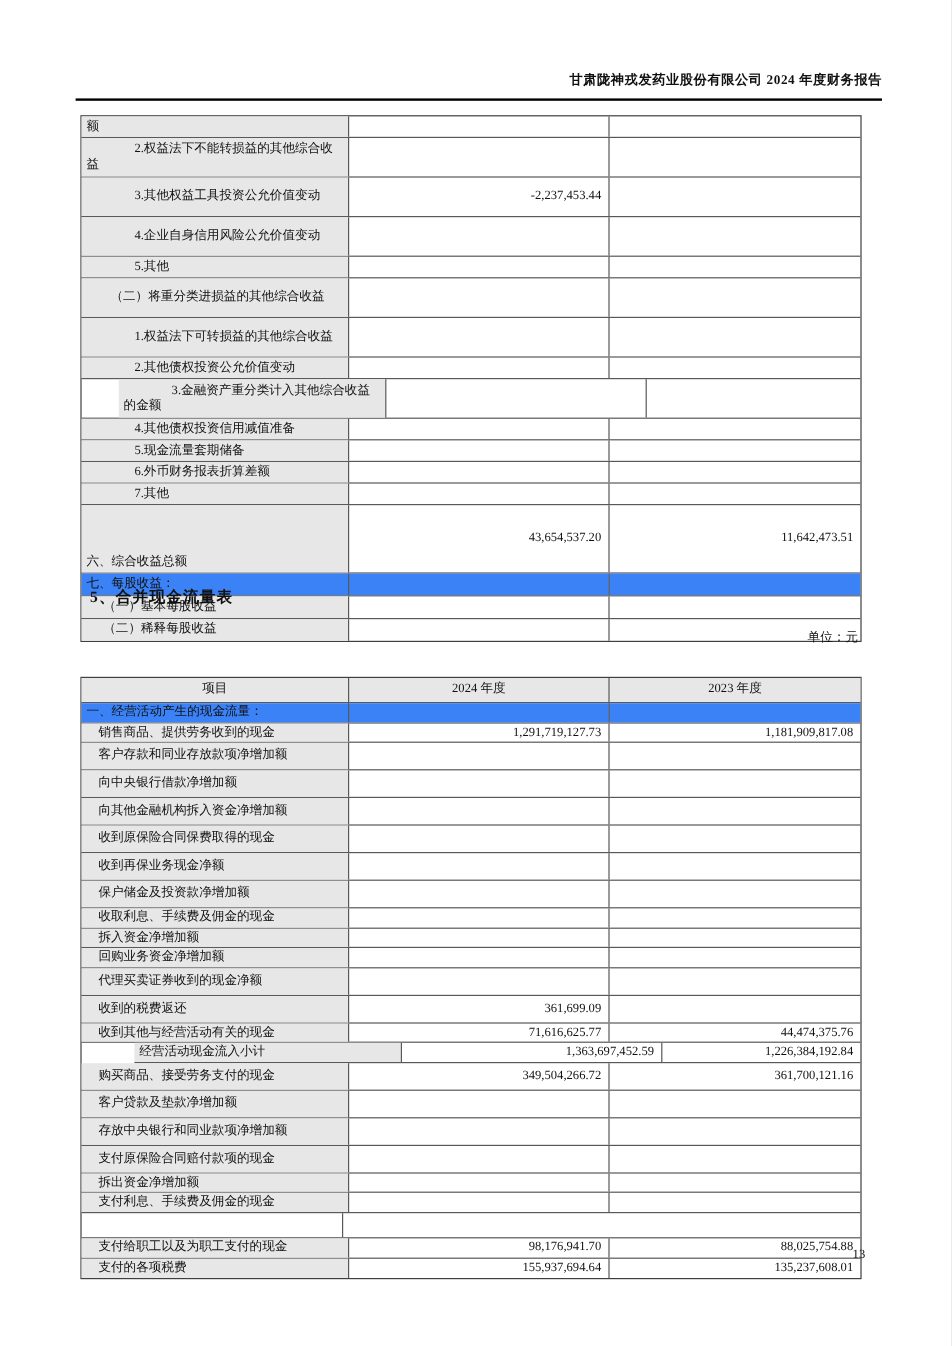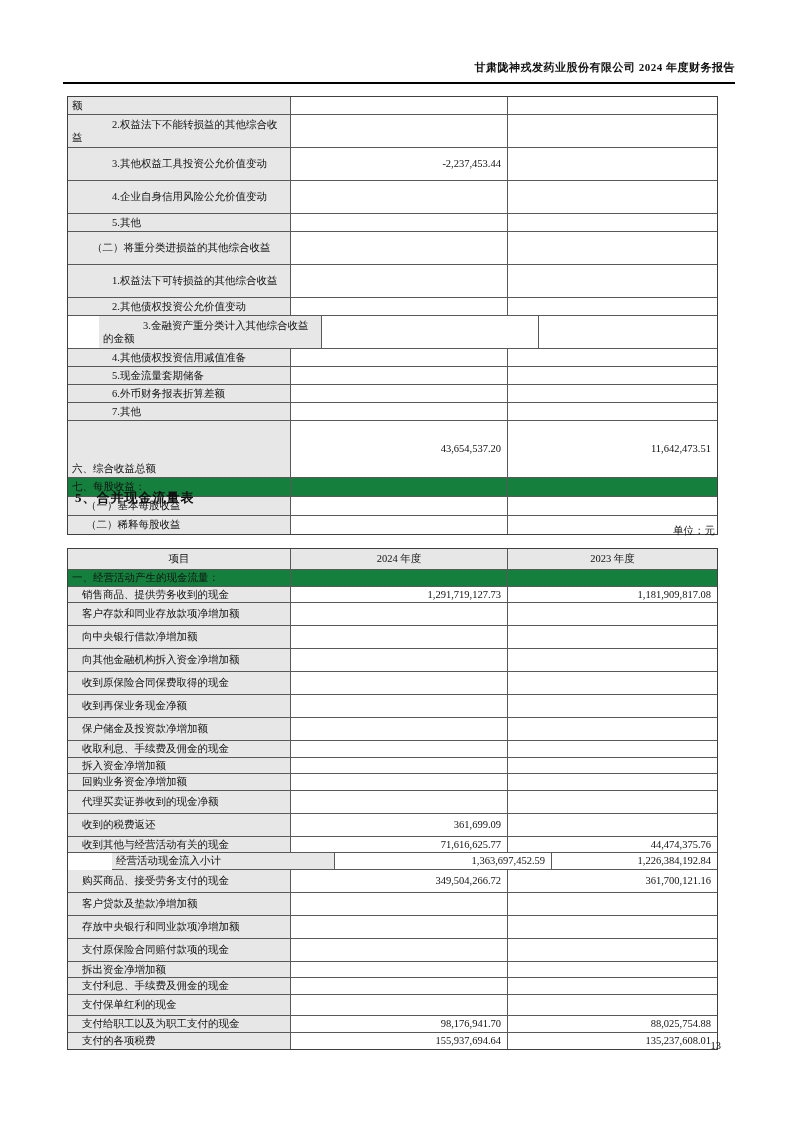--- a/index.html
+++ b/index.html
@@ -22,34 +22,34 @@
     line-height:14px;
   }
   
   .tbl{
     position:absolute;left:67px;width:651px;
     border:1.5px solid #3f3f3f;
     box-sizing:border-box;
     font-size:10.5px;line-height:13.5px;
   }
   .tbl1{top:96px;}
-  .tbl2{top:548px;}
+  .tbl2{top:564px;}
   .tr{display:flex;border-bottom:1px solid #595959;}
   .tr:last-child{border-bottom:none;}
   .td{
     box-sizing:border-box;
     display:flex;align-items:center;
     overflow:hidden;
   }
   .td + .td{border-left:1px solid #595959;}
   .c0{width:222px;}
   .c1{width:217px;}
   .c2{width:212px;flex:1;}
   .label-cell{background:#e7e7e7;}
-  .gray-all .td{background:#15803d;}
+  .gray-all .td{background:#3b82f6;}
   .label-cell span{display:block;width:100%;padding:1px 3px 1px 4px;}
   .num-cell{justify-content:flex-end;}
   .num-cell span{padding:1px 6px 1px 2px;}
   .header-row .td{background:#e7e7e7;justify-content:center;}
   .header-row span{padding:2px;}
   
   .section-title{
     position:absolute;left:75px;top:489px;
     font-size:13px;font-weight:bold;letter-spacing:1px;
   }
@@ -500,23 +500,20 @@
           <span style="text-indent: 10px;">支付利息、手续费及佣金的现金</span>
         </div>
         <div class="td c1 num-cell">
           <span></span>
         </div>
         <div class="td c2 num-cell">
           <span></span>
         </div>
       </div>
       <div class="tr" style="min-height: 20px;">
-        <div class="td c0 label-cell">
-          <span style="text-indent: 10px;">支付保单红利的现金</span>
-        </div>
         <div class="td c1 num-cell">
           <span></span>
         </div>
         <div class="td c2 num-cell">
           <span></span>
         </div>
       </div>
       <div class="tr" style="min-height: 16px;">
         <div class="td c0 label-cell">
           <span style="text-indent: 10px;">支付给职工以及为职工支付的现金</span>

